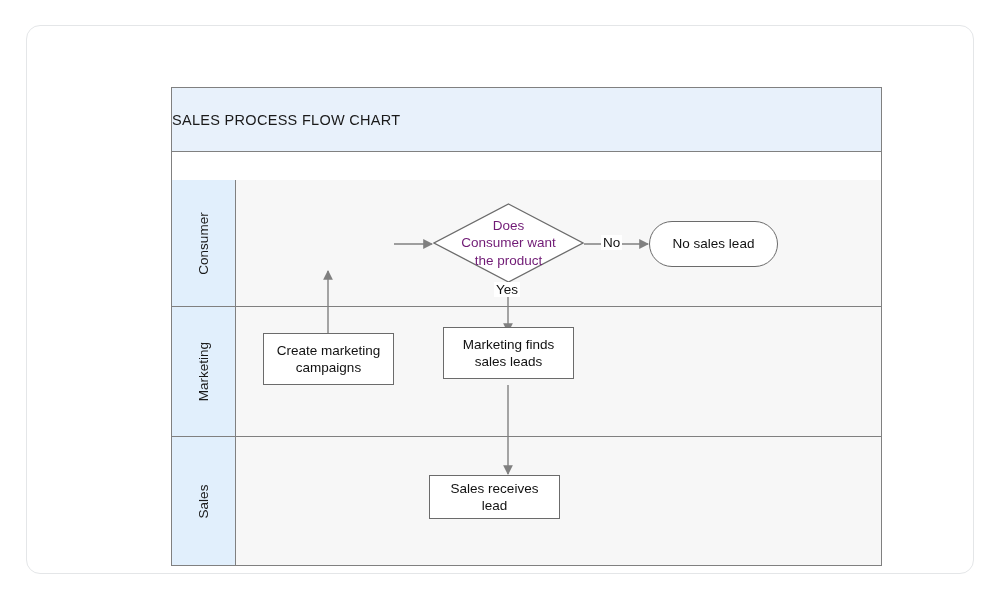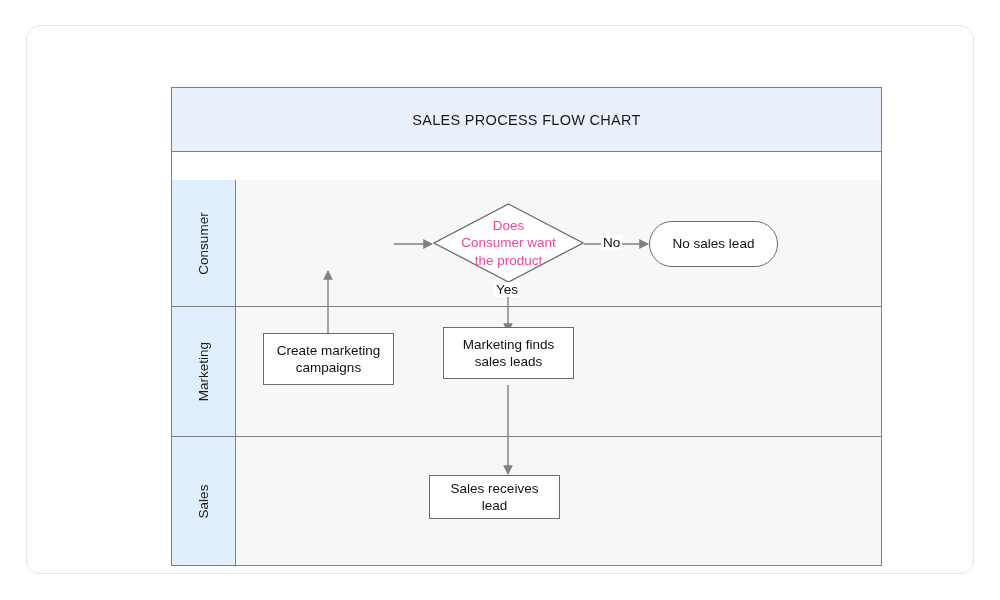--- a/index.html
+++ b/index.html
@@ -43,21 +43,20 @@
     position: absolute;
     left: 0;
     top: 0;
     width: 100%;
     height: 64px;
     background: #e8f1fb;
     border-bottom: 1.5px solid #808080;
     box-sizing: border-box;
     display: flex;
     align-items: center;
-    justify-content: center;
   }
   .title-row .t {
     font-size: 14.5px;
     color: #1a1a1a;
     letter-spacing: 0.3px;
   }
 
   .phase-row {
     position: absolute;
     left: 0;
@@ -153,21 +152,21 @@
   .diamond-svg {
     position: absolute;
     left: 0;
     top: 0;
   }
   .diamond-label {
     position: relative;
     z-index: 2;
     font-size: 13.5px;
     line-height: 1.28;
-    color: #ec4899;
+    color: #701a75;
     text-align: center;
   }
 
   
   #node-consumer-learns { left: 91px;  top: 130px; width: 131px; height: 52px; }
   #node-decision        { left: 261px; top: 115px; width: 151px; height: 80px; }
   #node-no-sales-lead   { left: 477px; top: 133px; width: 129px; height: 46px; }
   #node-create-campaign { left: 91px;  top: 245px; width: 131px; height: 52px; }
   #node-marketing-finds { left: 271px; top: 239px; width: 131px; height: 52px; }
   #node-sales-receives  { left: 257px; top: 387px; width: 131px; height: 44px; }

